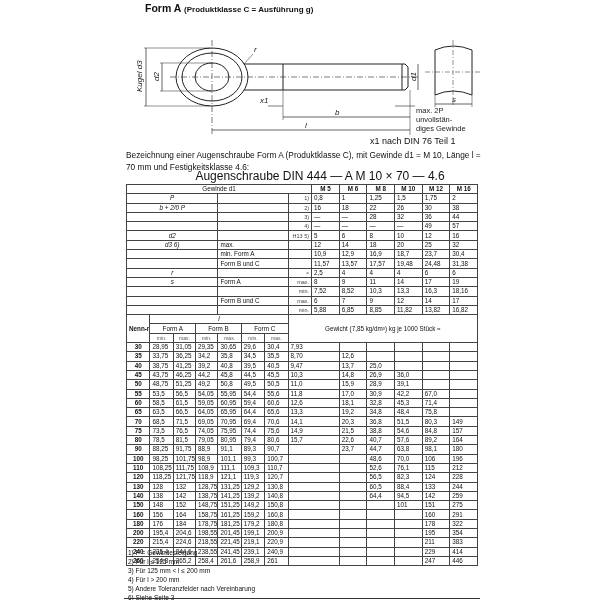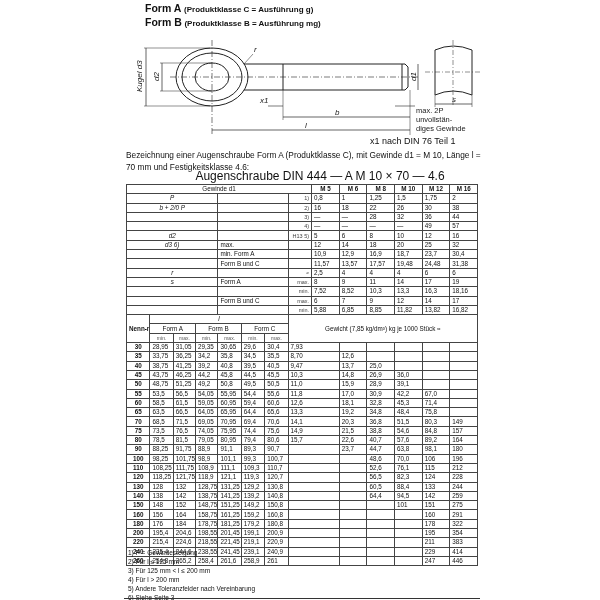--- a/index.html
+++ b/index.html
@@ -20,21 +20,20 @@
   .sub{font-size:5px;color:#555;}
   .weight-h{text-align:center;font-size:6.3px;}
   .footnotes{position:absolute;left:128px;top:548px;font-size:6.5px;line-height:9px;}
   .rule{position:absolute;left:124px;top:598px;width:356px;border-top:1px solid #333;}
 </style>
 </head>
 <body>
 
 <div class="forms">
   <div class="form-line"><span class="big">Form A</span> <span class="small">(Produktklasse C = Ausführung g)</span></div>
-  <div class="form-line"><span class="big">Form B</span> <span class="small">(Produktklasse B = Ausführung mg)</span></div>
 </div>
 
 <svg class="drawing" viewBox="0 0 370 100" xmlns="http://www.w3.org/2000/svg">
   <g fill="none" stroke="#222" stroke-width="1">
 
     <ellipse cx="92" cy="37" rx="36" ry="29"></ellipse>
     <ellipse cx="92" cy="37" rx="30" ry="24"></ellipse>
     <ellipse cx="92" cy="37" rx="17" ry="14"></ellipse>
 
     <path d="M124 24 L285 24 L288 27 L288 47 L285 50 L124 50"></path>

